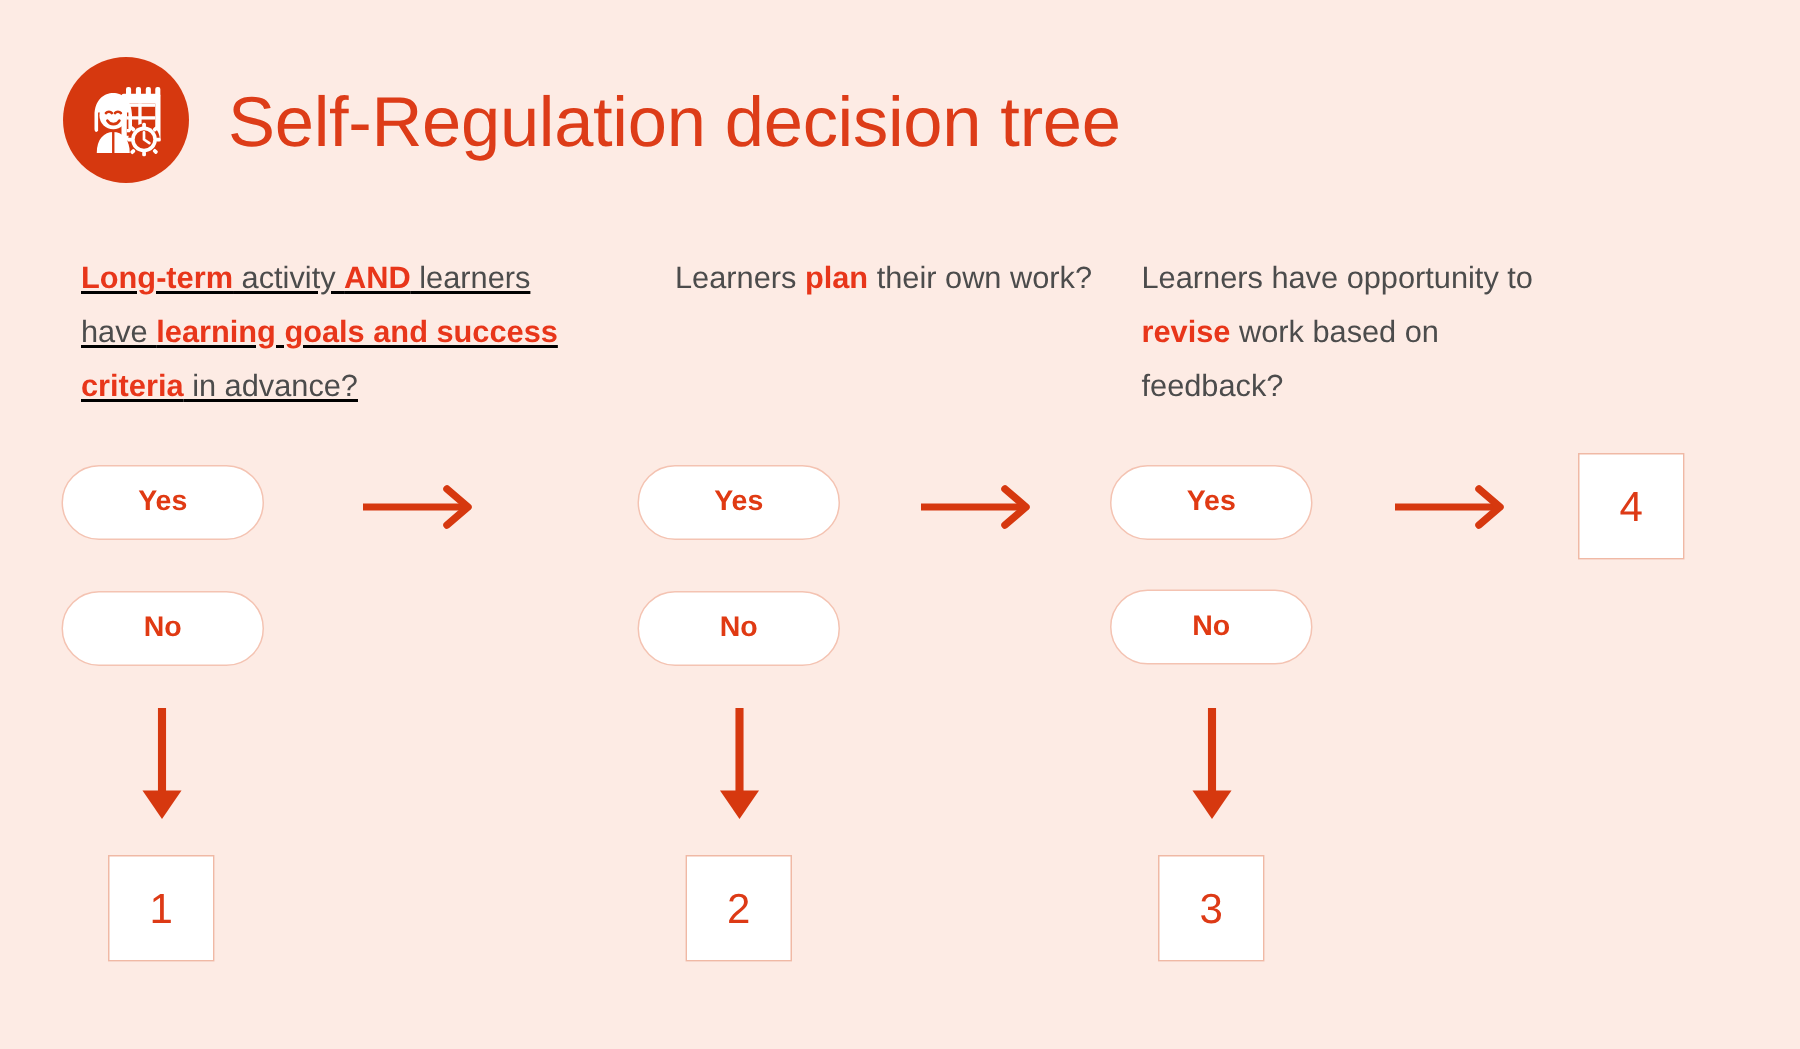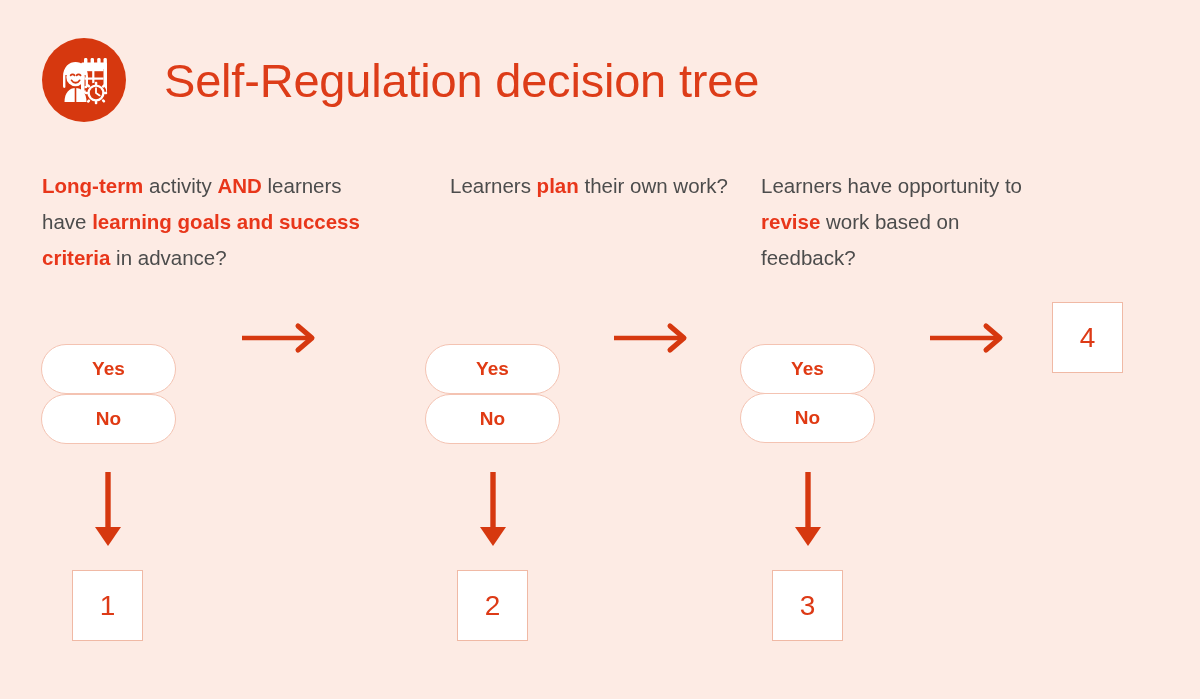--- a/index.html
+++ b/index.html
@@ -36,29 +36,28 @@
     flex: none;
   }
   .brand-badge svg { display: block; }
   .page-title {
     font-size: 47px;
     line-height: 1;
     color: #dd3c18;
     font-weight: 400;
     letter-spacing: -0.2px;
     white-space: nowrap;
-    margin-left: 12px;
   }
 
   
   .column {
     position: absolute;
     top: 168px;
   }
-  .col-1 { left: 42px;  width: 335px; }
+  .col-1 { left: 54px;  width: 335px; text-decoration: underline; }
   .col-2 { left: 450px; width: 300px; }
   .col-3 { left: 761px; width: 275px; }
 
   .question {
     font-size: 20.5px;
     line-height: 36px;
     color: #4c4c4c;
     font-weight: 400;
     margin: 0;
   }
@@ -76,21 +75,21 @@
     border: 1.3px solid #f4c3b2;
     border-radius: 27px;
     box-sizing: border-box;
     display: flex;
     align-items: center;
     justify-content: center;
     font-size: 19px;
     font-weight: 700;
     color: #e03a13;
   }
-  .pill.yes { top: 310px; margin-top: 34px; }
+  .pill.yes { top: 310px; }
   .pill.no  { top: 394px; }
   .c1 { left: 41px; }
   .c2 { left: 425px; }
   .c3 { left: 740px; }
   .pill.c3.no { top: 393px; }
 
   
   .arrow-right {
     position: absolute;
     top: 322px;

